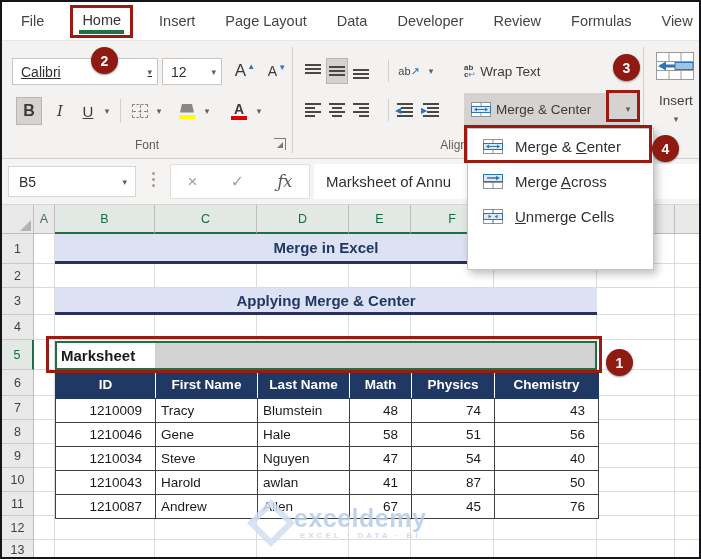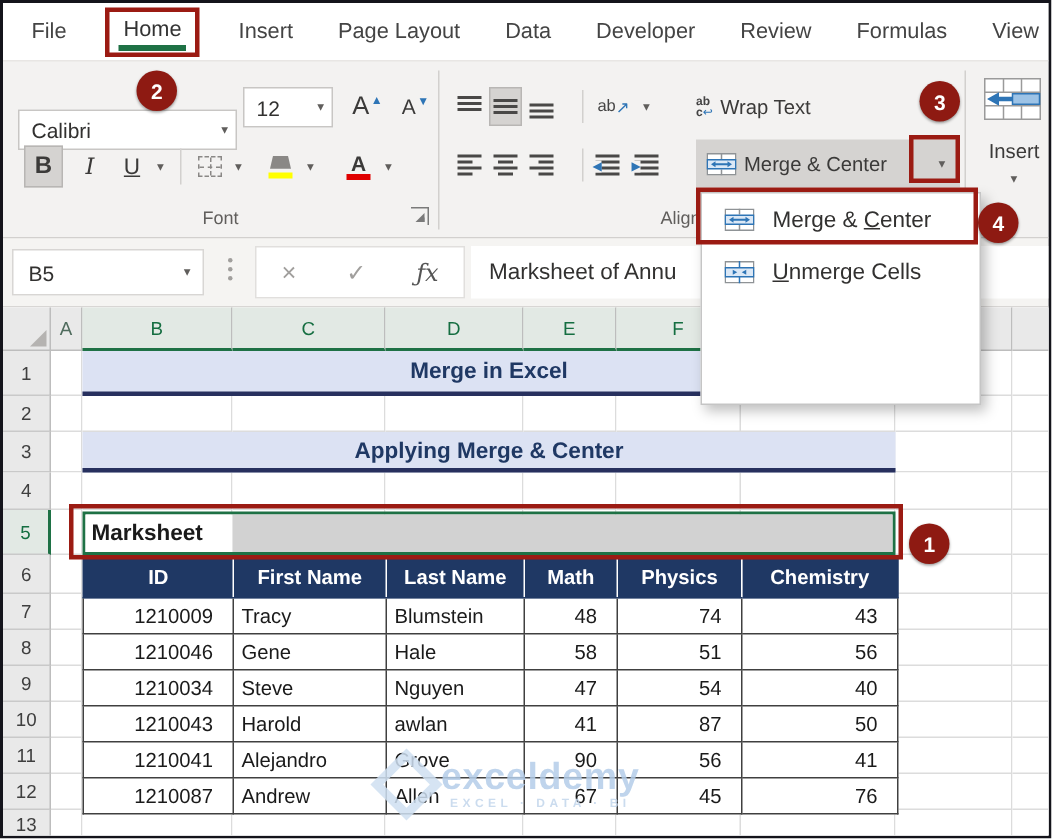--- a/index.html
+++ b/index.html
@@ -105,21 +105,21 @@
     <span class="mitem">Page Layout</span>
     <span class="mitem">Data</span>
     <span class="mitem">Developer</span>
     <span class="mitem">Review</span>
     <span class="mitem">Formulas</span>
     <span class="mitem">View</span>
   </div>
 
   <div class="ribbon">
 
-    <div class="combo" style="left:10px;top:32px;width:146px;height:27px;">
+    <div class="combo" style="left:10px;top:17px;width:146px;height:27px;text-decoration:underline;">
       <span>Calibri</span>
       <span class="chev">▾</span>
     </div>
     <div class="combo" style="left:160px;top:17px;width:60px;height:27px;">
       <span>12</span>
       <span class="chev">▾</span>
     </div>
     <div class="rbtn" style="left:228px;top:15px;width:30px;height:30px;font-size:17px;">A<span style="font-size:8px;color:#2e75b6;margin:-10px 0 0 1px;">▲</span></div>
     <div class="rbtn" style="left:260px;top:15px;width:30px;height:30px;font-size:14px;">A<span style="font-size:8px;color:#2e75b6;margin:-8px 0 0 1px;">▼</span></div>
 
@@ -496,28 +496,20 @@
         </tr>
         <tr>
           <td class="c0">1210043</td>
           <td class="c1">Harold</td>
           <td class="c2">awlan</td>
           <td class="c3">41</td>
           <td class="c4">87</td>
           <td class="c5">50</td>
         </tr>
         <tr>
-          <td class="c0">1210041</td>
-          <td class="c1">Alejandro</td>
-          <td class="c2">Grove</td>
-          <td class="c3">90</td>
-          <td class="c4">56</td>
-          <td class="c5">41</td>
-        </tr>
-        <tr>
           <td class="c0">1210087</td>
           <td class="c1">Andrew</td>
           <td class="c2">Allen</td>
           <td class="c3">67</td>
           <td class="c4">45</td>
           <td class="c5">76</td>
         </tr>
       </tbody>
   </table>
 
@@ -539,20 +531,32 @@
             <rect x="0.5" y="4.5" width="19" height="6" fill="#dbe8f6" stroke="#2e75b6"></rect>
             <path d="M3 7.5 L6 5.5 V6.9 H14 V5.5 L17 7.5 L14 9.5 V8.1 H6 V9.5 Z" fill="#2e75b6"></path>
           </svg>
       </span>
       <span class="dd-label"><span>Merge &amp; </span><span class="u">C</span><span>enter</span></span>
     </div>
     <div class="dd-item">
       <span class="ic22">
         <svg width="20" height="15" viewBox="0 0 20 15">
             <rect x="0.5" y="0.5" width="19" height="14" fill="#fff" stroke="#8f9396"></rect>
+            <line x1="10" y1="8" x2="10" y2="15" stroke="#8f9396"></line>
+            <line x1="0" y1="8.5" x2="20" y2="8.5" stroke="#8f9396"></line>
+            <rect x="0.5" y="0.5" width="19" height="7" fill="#dbe8f6" stroke="#2e75b6"></rect>
+            <path d="M13 1.8 L17 4 L13 6.2 V4.8 H4 V3.2 H13 Z" fill="#2e75b6"></path>
+          </svg>
+      </span>
+      <span class="dd-label"><span>Merge </span><span class="u">A</span><span>cross</span></span>
+    </div>
+    <div class="dd-item">
+      <span class="ic22">
+        <svg width="20" height="15" viewBox="0 0 20 15">
+            <rect x="0.5" y="0.5" width="19" height="14" fill="#fff" stroke="#8f9396"></rect>
             <line x1="10" y1="0" x2="10" y2="15" stroke="#2e75b6"></line>
             <rect x="0.5" y="4.5" width="19" height="6" fill="#dbe8f6" stroke="#2e75b6"></rect>
             <path d="M8.5 7.5 L5.5 5.8 V9.2 Z" fill="#2e75b6"></path>
             <path d="M11.5 7.5 L14.5 5.8 V9.2 Z" fill="#2e75b6"></path>
           </svg>
       </span>
       <span class="dd-label"><span></span><span class="u">U</span><span>nmerge Cells</span></span>
     </div>
   </div>
 

